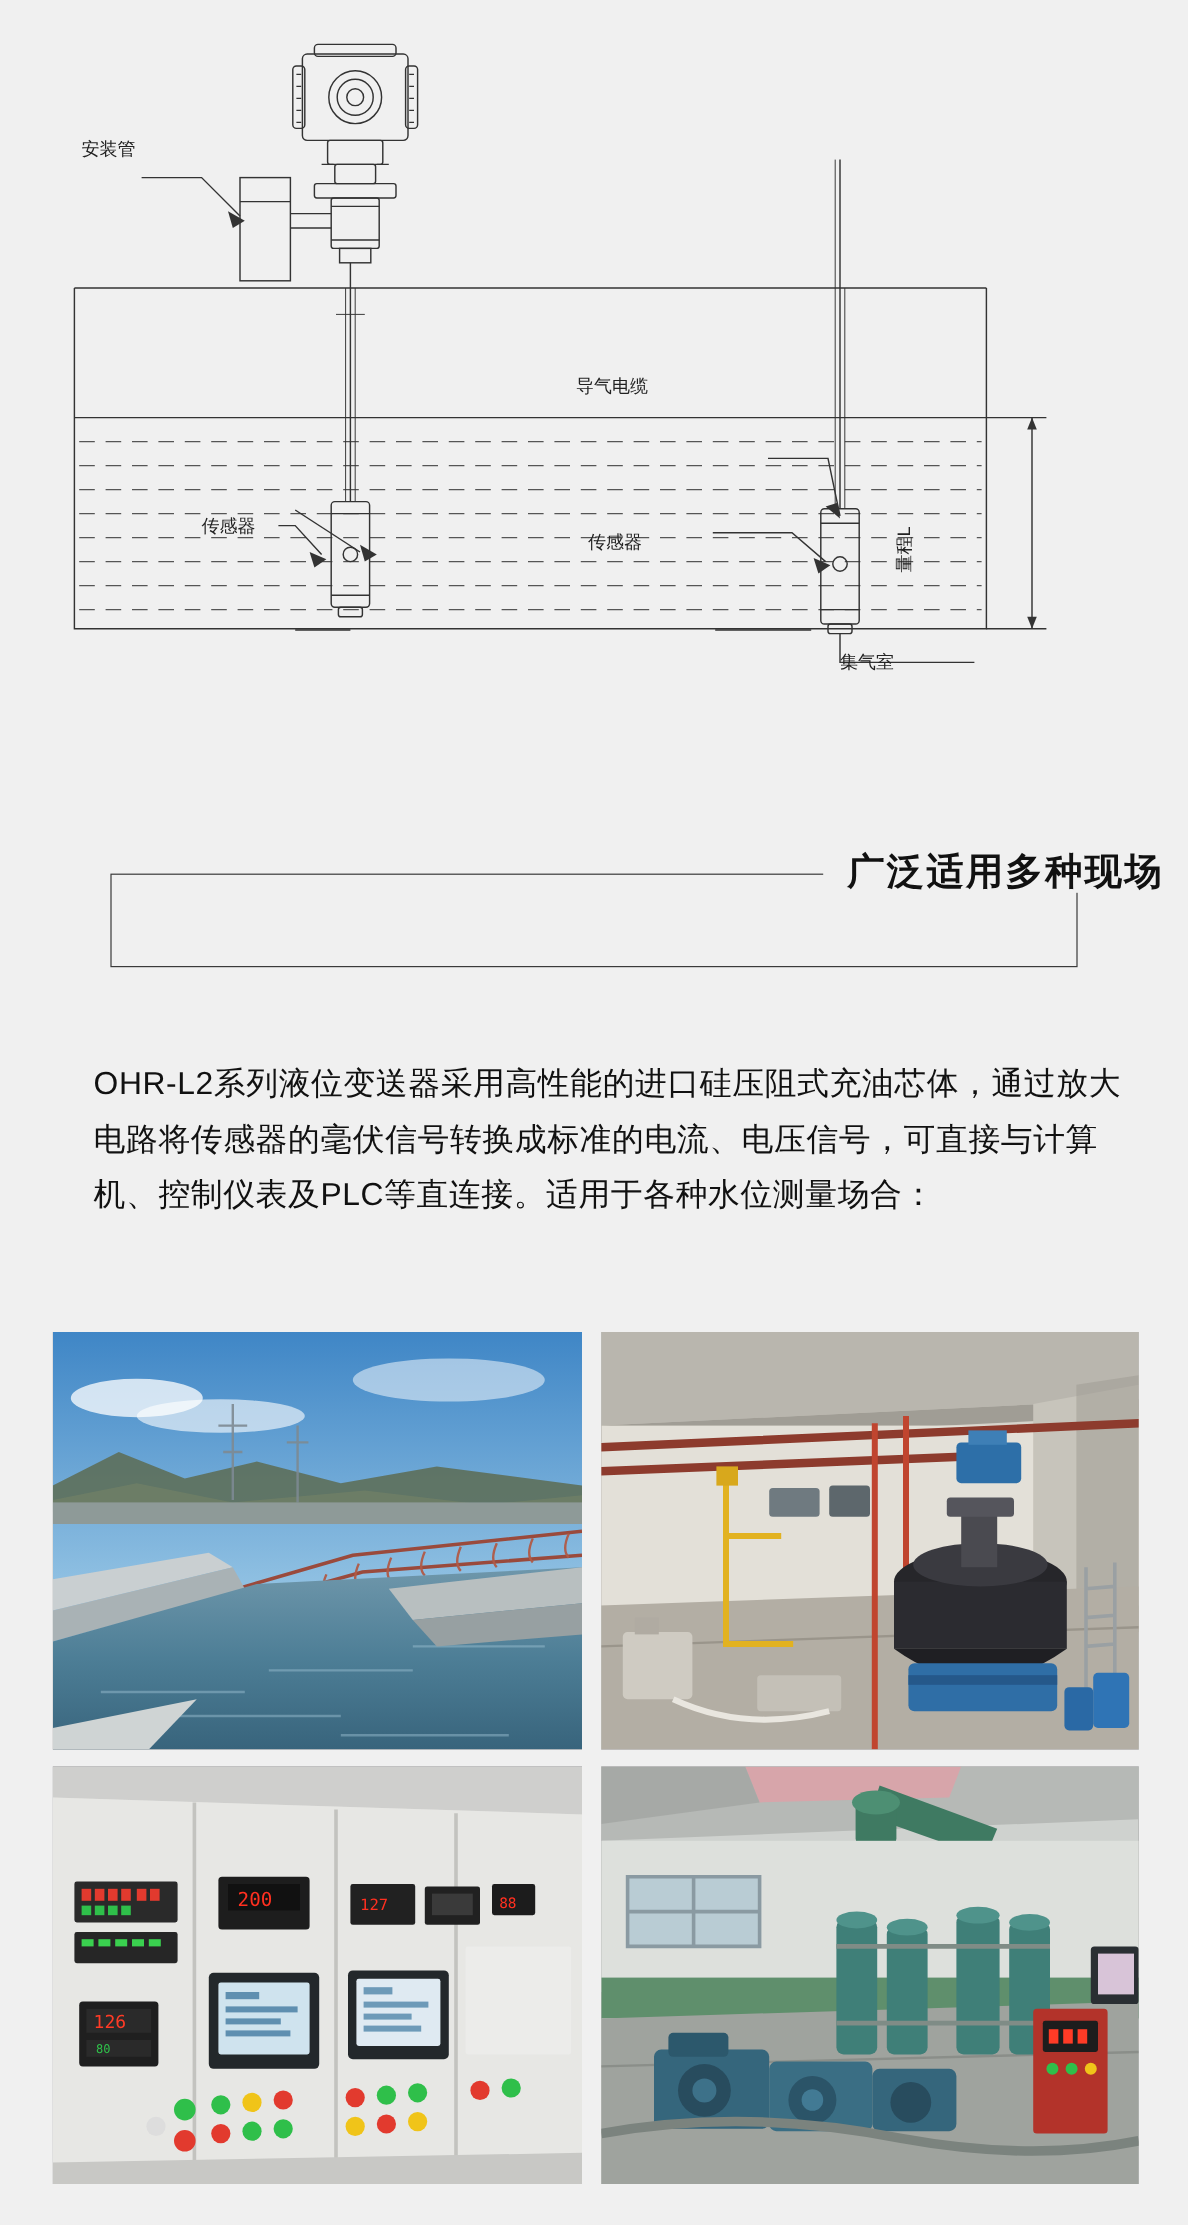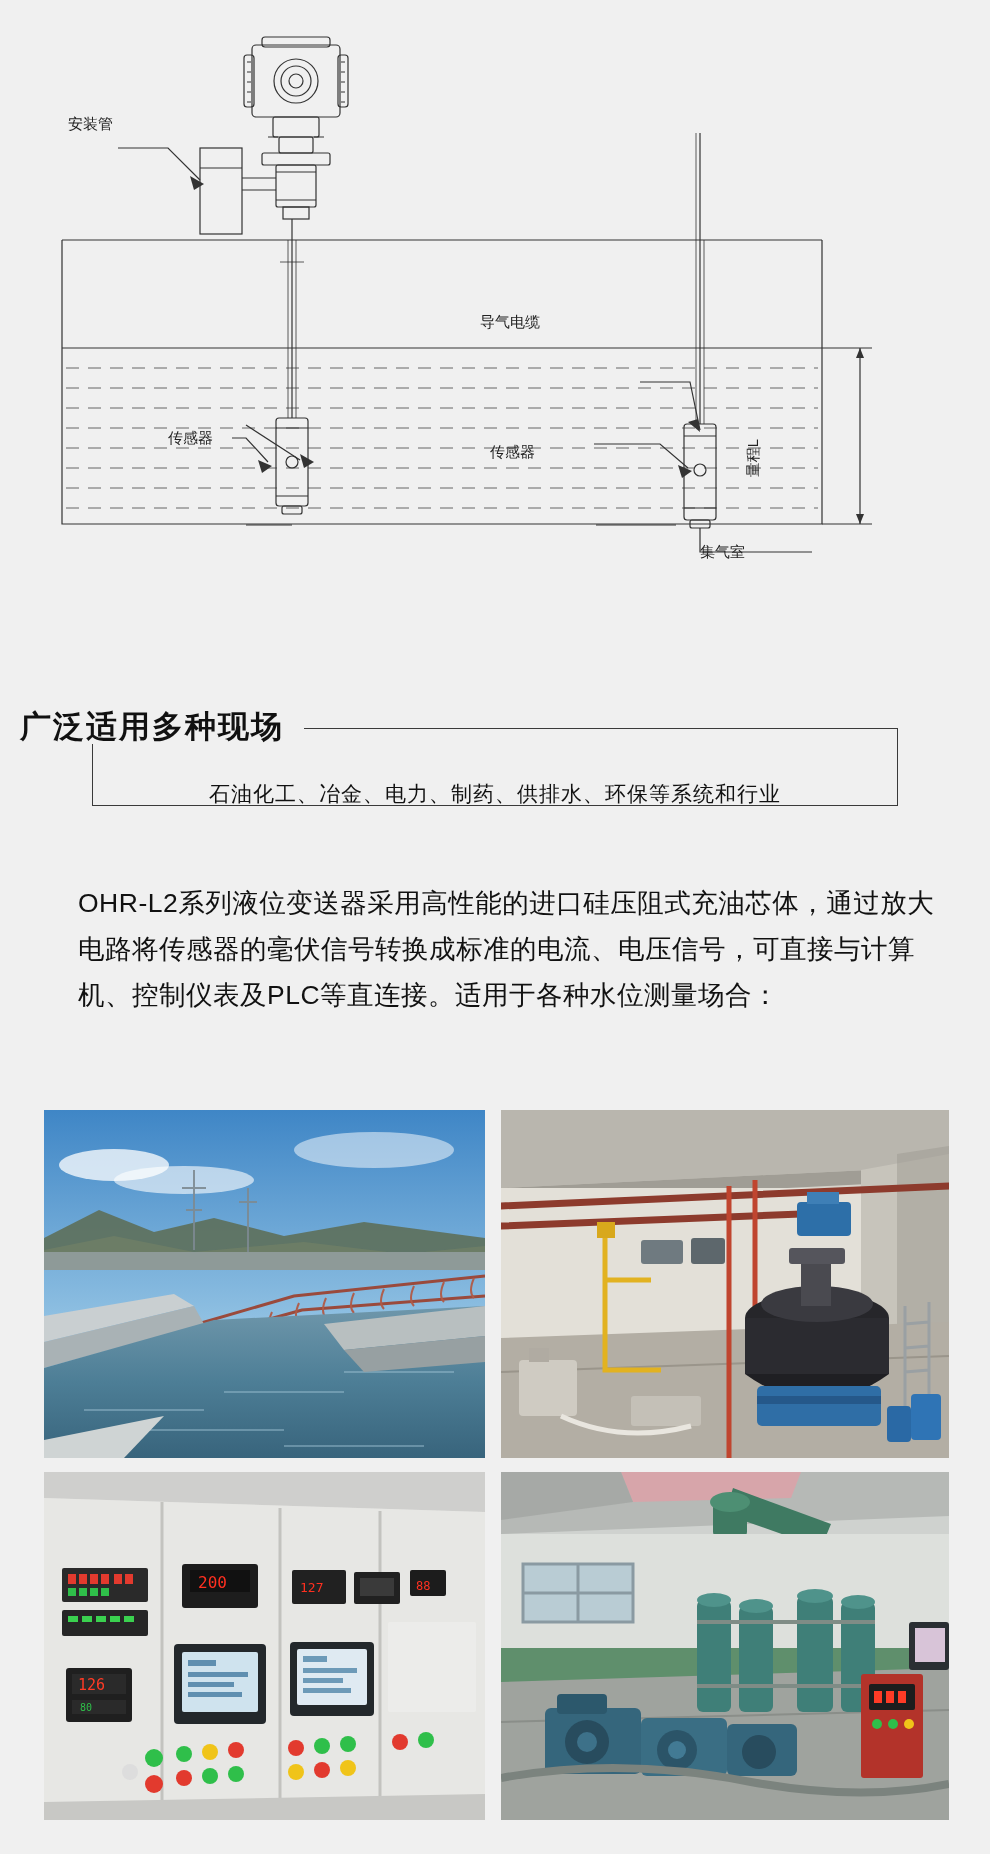--- a/index.html
+++ b/index.html
@@ -59,21 +59,21 @@
     width: 806px;
     height: 78px;
     border: 1px solid #3a3a3a;
     box-sizing: border-box;
   }
   .headline-title {
     position: absolute;
     left: 0;
     top: -2px;
     width: 990px;
-    text-align: left;
+    text-align: right;
     font-size: 31px;
     font-weight: bold;
     letter-spacing: 2px;
     color: #111;
     background: transparent;
   }
   .headline-title span {
     background: #f0f0f0;
     padding: 0 20px;
   }
@@ -242,23 +242,20 @@
         <path d="M232 438 H246 L268 462"></path>
       </g>
       <polygon points="272,466 258,460 262,473" fill="#333"></polygon>
     </svg>
   </div>
 
   <div class="headline-wrap">
     <div class="headline-box"></div>
     <div class="headline-title">
       <span>广泛适用多种现场</span>
-    </div>
-    <div class="headline-sub">
-      <span>石油化工、冶金、电力、制药、供排水、环保等系统和行业</span>
     </div>
   </div>
 
   <div class="body-copy">OHR-L2系列液位变送器采用高性能的进口硅压阻式充油芯体，通过放大电路将传感器的毫伏信号转换成标准的电流、电压信号，可直接与计算机、控制仪表及PLC等直连接。适用于各种水位测量场合：</div>
 
   <div class="photos">
 
     <div class="photo p1">
       <svg viewBox="0 0 441 348" preserveAspectRatio="none" xmlns="http://www.w3.org/2000/svg">
         <defs>

